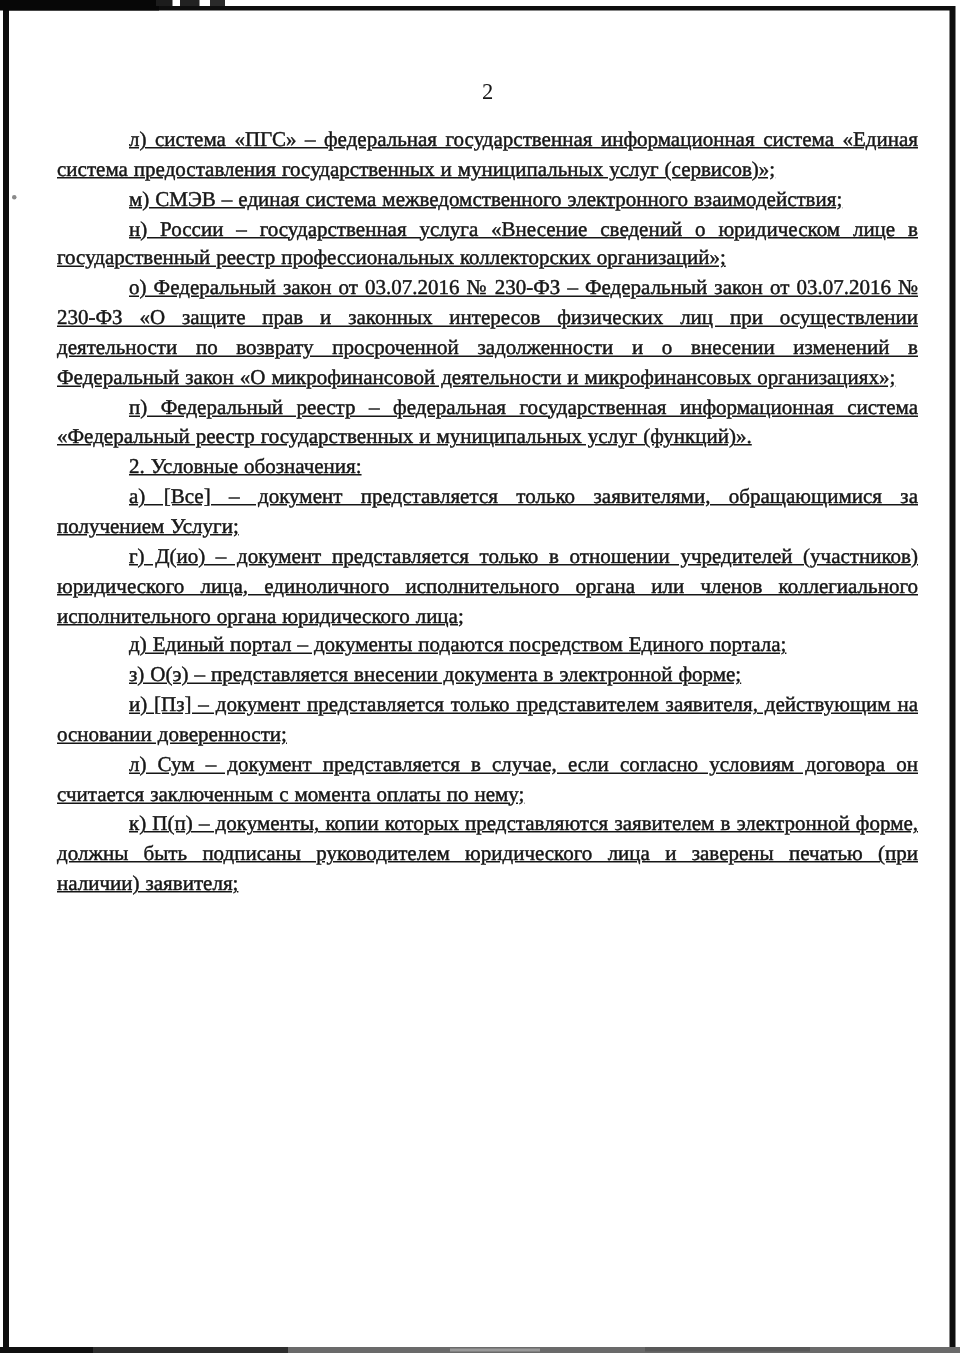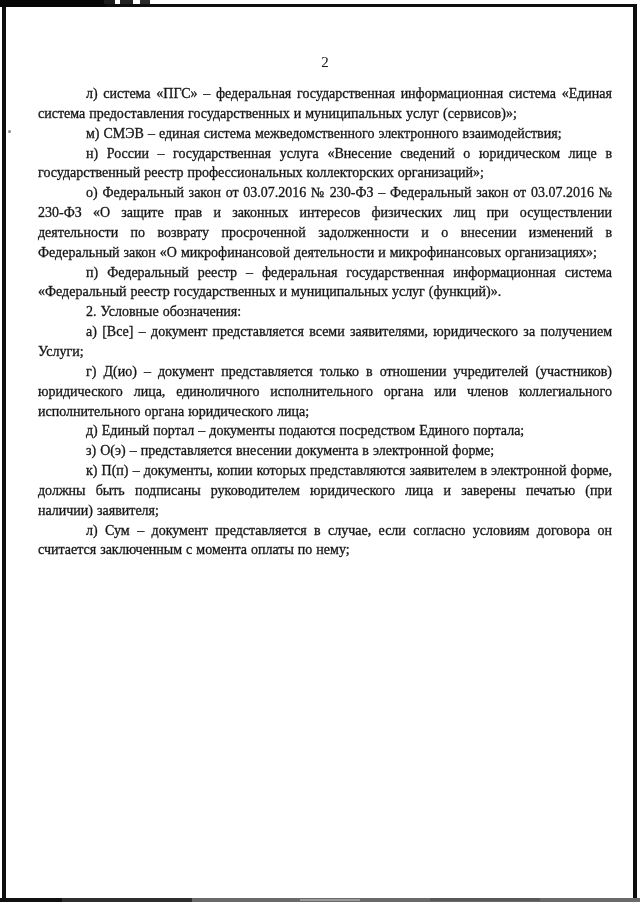--- a/index.html
+++ b/index.html
@@ -50,20 +50,21 @@
     font-size: 14px;
     line-height: 19.85px;
     text-align: justify;
     -webkit-text-stroke: 0.3px #161616;
   }
   .doc-body p.para {
     margin: 0;
     padding: 0;
     text-indent: 48px;
     word-spacing: 0.5px;
+    text-decoration: underline;
   }
 </style>
 </head>
 <body>
 
 <div class="page">
 
   <div class="b border-top"></div>
   <div class="b border-left"></div>
   <div class="b border-right"></div>
@@ -80,20 +81,21 @@
 
   <div class="page-number">2</div>
 
   <div class="doc-body">
       <p class="para">л) система «ПГС» – федеральная государственная информационная система «Единая система предоставления государственных и муниципальных услуг (сервисов)»;</p>
       <p class="para">м) СМЭВ – единая система межведомственного электронного взаимодействия;</p>
       <p class="para">н) России – государственная услуга «Внесение сведений о юридическом лице в государственный реестр профессиональных коллекторских организаций»;</p>
       <p class="para">о) Федеральный закон от 03.07.2016 № 230-ФЗ – Федеральный закон от 03.07.2016 № 230-ФЗ «О защите прав и законных интересов физических лиц при осуществлении деятельности по возврату просроченной задолженности и о внесении изменений в Федеральный закон «О микрофинансовой деятельности и микрофинансовых организациях»;</p>
       <p class="para">п) Федеральный реестр – федеральная государственная информационная система «Федеральный реестр государственных и муниципальных услуг (функций)».</p>
       <p class="para">2. Условные обозначения:</p>
-      <p class="para">а) [Все] – документ представляется всеми заявителями, юридического за получением Услуги;</p>
+      <p class="para">а) [Все] – документ представляется только заявителями, обращающимися за получением Услуги;</p>
       <p class="para">г) Д(ио) – документ представляется только в отношении учредителей (участников) юридического лица, единоличного исполнительного органа или членов коллегиального исполнительного органа юридического лица;</p>
       <p class="para">д) Единый портал – документы подаются посредством Единого портала;</p>
       <p class="para">з) О(э) – представляется внесении документа в электронной форме;</p>
+      <p class="para">и) [Пз] – документ представляется только представителем заявителя, действующим на основании доверенности;</p>
+      <p class="para">л) Сум – документ представляется в случае, если согласно условиям договора он считается заключенным с момента оплаты по нему;</p>
       <p class="para">к) П(п) – документы, копии которых представляются заявителем в электронной форме, должны быть подписаны руководителем юридического лица и заверены печатью (при наличии) заявителя;</p>
-      <p class="para">л) Сум – документ представляется в случае, если согласно условиям договора он считается заключенным с момента оплаты по нему;</p>
     </div>
 </div>
 
 </body></html>

